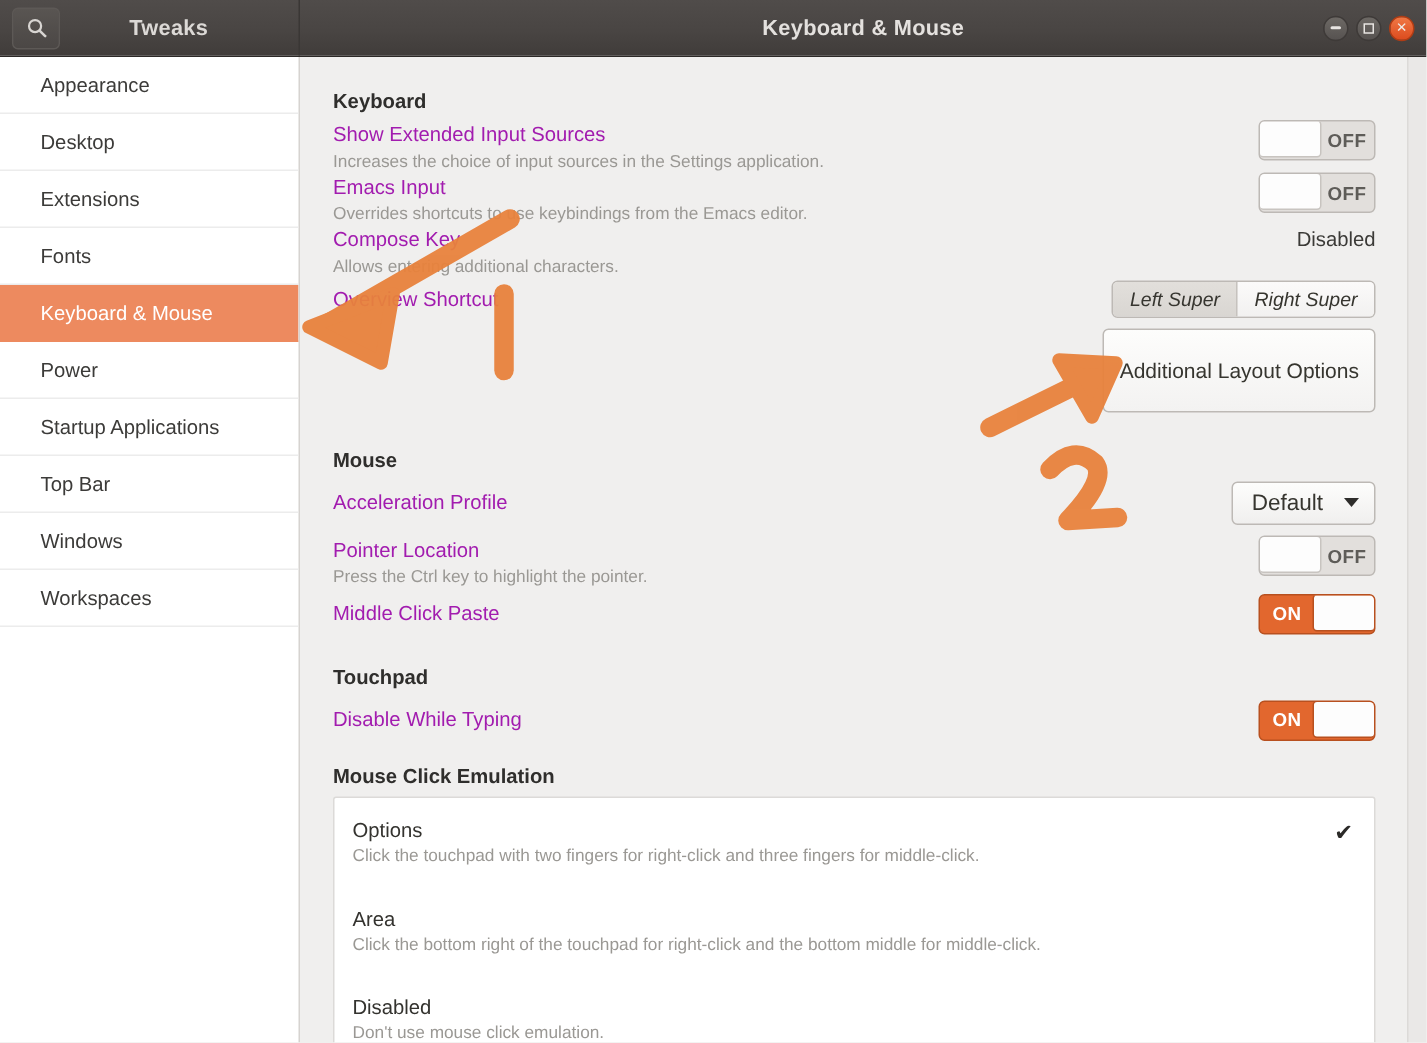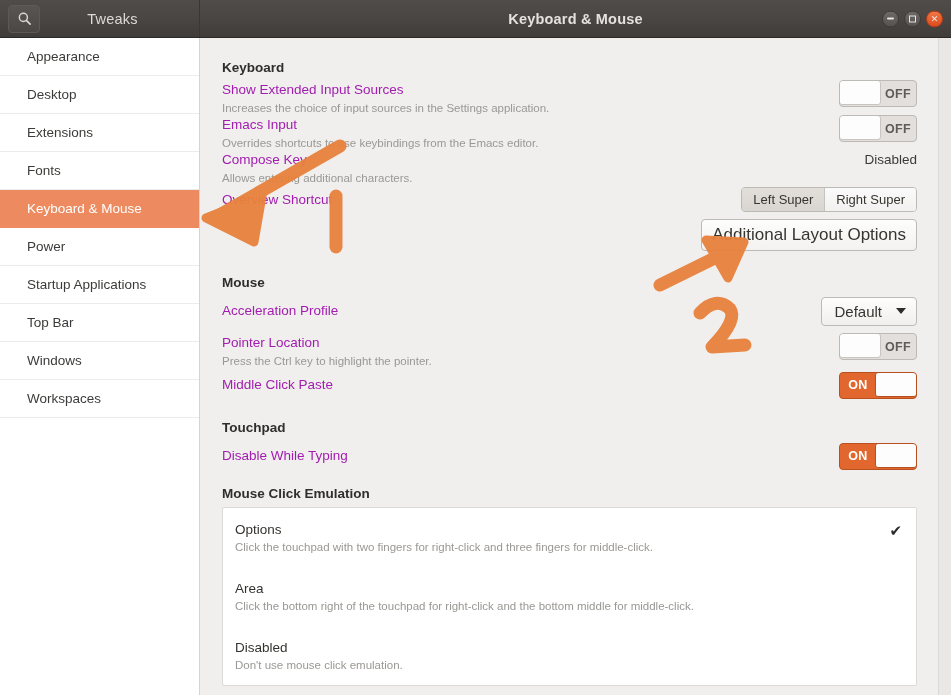--- a/index.html
+++ b/index.html
@@ -23,21 +23,21 @@
   .search-btn {
     width: 32px; height: 28px; margin-left: 8px;
     border: 1px solid #5d5956; border-radius: 4px;
     background: linear-gradient(to bottom, #595552, #4b4745);
     display: flex; align-items: center; justify-content: center;
     cursor: pointer;
   }
   .search-btn svg { display: block; }
   .tb-left-title {
     flex: 1; text-align: center; color: #dcd9d6;
-    font-size: 14.5px; font-weight: normal; letter-spacing: .2px;
+    font-size: 14.5px; font-weight: bold; letter-spacing: .2px;
     margin-right: 14px;
   }
   .tb-main { flex: 1; display: flex; align-items: center; justify-content: center; position: relative; }
   .tb-title { color: #e4e1de; font-size: 14.5px; font-weight: bold; letter-spacing: .2px; }
   .wbtns { position: absolute; right: 8px; top: 50%; transform: translateY(-50%);
            display: flex; gap: 5px; align-items: center; }
   .wbtn { width: 17px; height: 17px; border-radius: 50%;
           background: linear-gradient(to bottom, #6d6965, #565250);
           border: 1px solid #3e3a38;
           display: flex; align-items: center; justify-content: center; cursor: pointer; }
@@ -85,27 +85,27 @@
             background: #e2dfdc; position: relative; justify-content: space-between; }
   .switch .knob { width: 42px; height: 100%; background: #fdfdfd;
                   border-radius: 3px; border: 1px solid #c8c4c0; margin: -1px; }
   .switch .txt { flex: 1; display: flex; align-items: center; justify-content: center;
                  font-size: 12.5px; font-weight: bold; color: #5e5c58; letter-spacing: .3px; }
   .switch.on { background: #e2672e; border-color: #b8501f; }
   .switch.on .txt { color: #ffffff; order: 0; }
   .switch.on .knob { order: 1; background: #fdfdfd; border-color: #b8501f; }
 
   
-  .seg { display: flex; border: 1px solid #bdb9b5; border-radius: 4px; overflow: hidden; cursor: pointer; }
+  .seg { display: flex; border: 1px solid #bdb9b5; border-radius: 4px; overflow: hidden; cursor: pointer; font-style: italic; }
   .seg div { padding: 4px 11px; font-size: 13px; color: #36352f;
              background: linear-gradient(to bottom, #fbfafa, #f2f1f0); }
   .seg div.sel { background: linear-gradient(to bottom, #e2dfdb, #d9d6d2); }
   .seg div + div { border-left: 1px solid #c6c2be; }
 
-  .btn { padding: 5px 10px; font-size: 17px; color: #36352f;
+  .btn { padding: 19px 10px; font-size: 14px; color: #36352f;
          background: linear-gradient(to bottom, #fdfdfc, #f3f2f1);
          border: 1px solid #bdb9b5; border-radius: 4px; cursor: pointer; }
 
   .combo { display: flex; align-items: center; gap: 14px;
            padding: 5px 10px 5px 12px; font-size: 15px; color: #36352f;
            background: linear-gradient(to bottom, #fdfdfc, #f0efee);
            border: 1px solid #bdb9b5; border-radius: 4px; cursor: pointer; }
   .caret { width: 0; height: 0; border-left: 5px solid transparent;
            border-right: 5px solid transparent; border-top: 6px solid #2e2d2b; }
 

